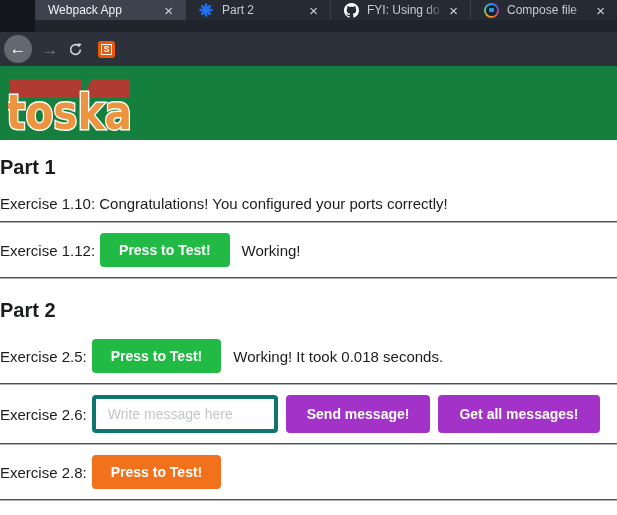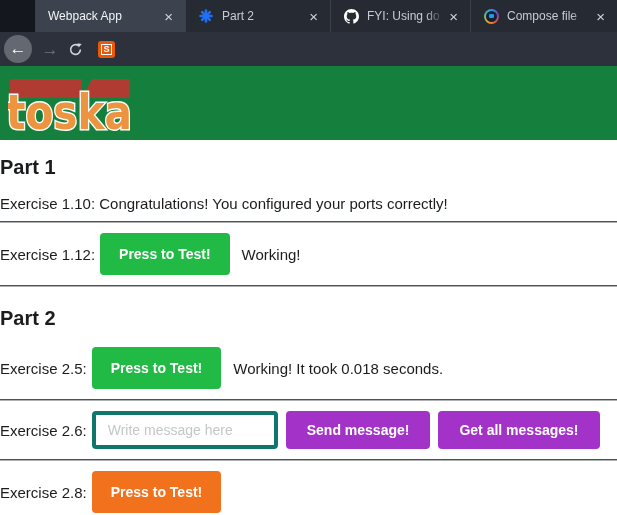--- a/index.html
+++ b/index.html
@@ -2,21 +2,21 @@
 <html style="--green: #21ba45; --purple: #a333c8; --orange: #f2711c; --logo-red: #b03b33; --logo-orange: #ec9440;"><head>
 <meta charset="utf-8">
 <style>
   * { box-sizing: border-box; margin: 0; padding: 0; }
   html,body { width: 617px; height: 515px; overflow: hidden; }
   body { font-family: "Liberation Sans", sans-serif; background: #fff; }
 
   
   .tabbar { position: relative; width: 617px; height: 32px; background: #20242c; display: flex; }
   .tab-spacer { width: 35px; height: 32px; background: #14171d; }
-  .tab { height: 32px; display: flex; align-items: center; padding: 0 8px 0 12px;
+  .tab { height: 20px; display: flex; align-items: center; padding: 0 8px 0 12px;
          background: #252a33; border-left: 1px solid #3a404a; min-width: 0; }
   .tab:first-of-type { border-left: none; }
   .tab.active { background: #3c434e; }
   .tab-title { font-size: 12px; color: #c8ccd2; flex: 1; white-space: nowrap; overflow: hidden;
                -webkit-mask-image: linear-gradient(90deg,#000 75%,transparent 98%);
                mask-image: linear-gradient(90deg,#000 75%,transparent 98%); padding-right: 6px; }
   .tab.active .tab-title { color: #f2f4f7; }
   .tab-close { font-size: 15px; color: #cfd3d9; line-height: 1; padding: 2px 4px; border-radius: 2px; flex: 0 0 auto; }
   .tab-fav { width: 16px; height: 16px; margin-right: 8px; flex: 0 0 auto; display: flex; align-items: center; justify-content: center; }
   .docker-docs { width: 15px; height: 15px; border-radius: 50%; position: relative;
@@ -47,21 +47,21 @@
   .page { width: 617px; height: 449px; background: #fff; }
   .site-header { height: 74px; background: #15803d; padding: 13px 0 0 8px; }
 
   .content h1 { font-size: 20px; font-weight: bold; color: #1b1c1d; margin-top: 16px; line-height: 22px; }
   .content p  { font-size: 15px; color: #1b1c1d; margin-top: 17px; margin-bottom: 9px; }
   .divider { height: 2px; background: #4e5253; border-bottom: 1px solid #aeb1b3; }
   .ex-row { display: flex; align-items: center; padding: 10px 0; }
   .ex-row.tall { padding: 10px 0; }
   .ex-label { font-size: 15px; color: #1b1c1d; margin-right: 5px; white-space: nowrap; }
   .btn { border: none; border-radius: 4px; color: #fff; font-weight: bold; font-size: 14px;
-         font-family: "Liberation Sans", sans-serif; height: 42px; padding: 0 19px; }
+         font-family: "Liberation Sans", sans-serif; height: 34px; padding: 0 19px; }
   .btn.green  { background: var(--green); }
   .btn.orange { background: var(--orange); }
   .btn.purple { background: var(--purple); height: 38px; padding: 0 21px; margin-left: 8px; }
   .status { font-size: 15px; color: #1b1c1d; margin-left: 12px; }
   .msg-input { width: 186px; height: 38px; border: 4px solid #0f766e; border-radius: 4px;
                padding: 0 12px; font-size: 14px; font-family: "Liberation Sans", sans-serif; color: #333; }
   .msg-input::placeholder { color: #c3c7c9; }
 
   svg text { font-family: "DejaVu Sans", sans-serif; }
 </style>

